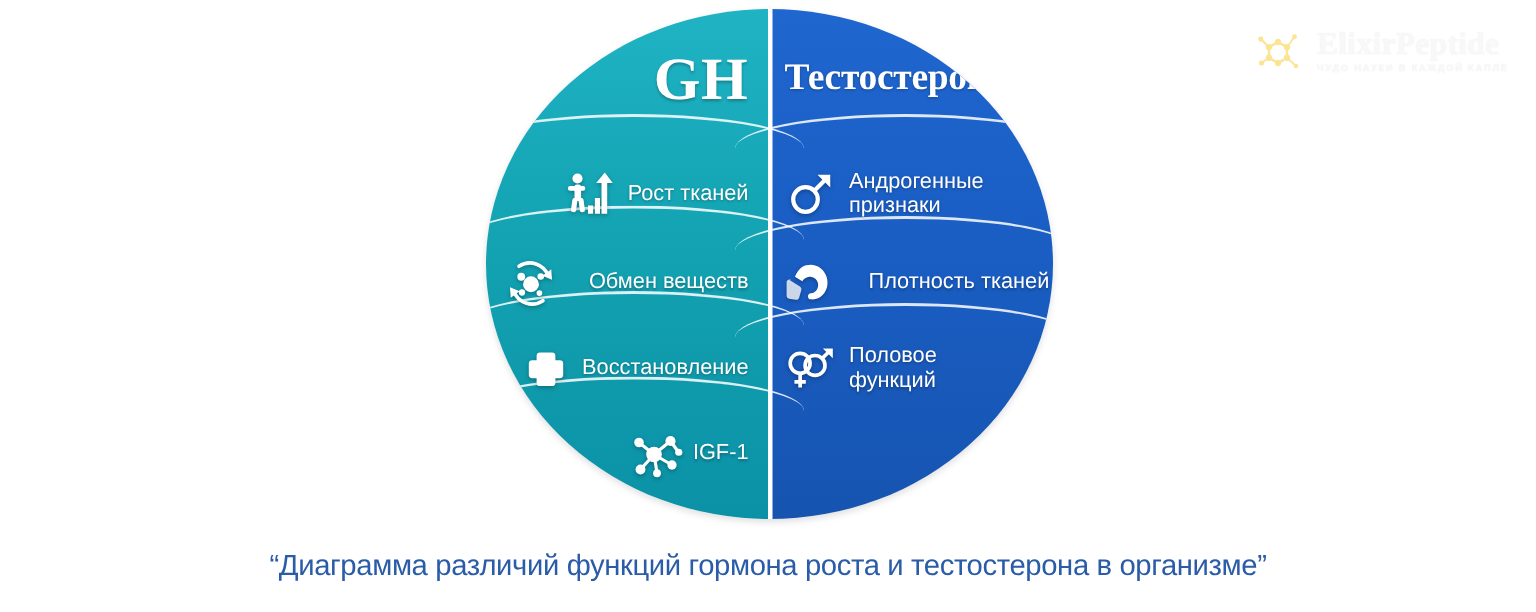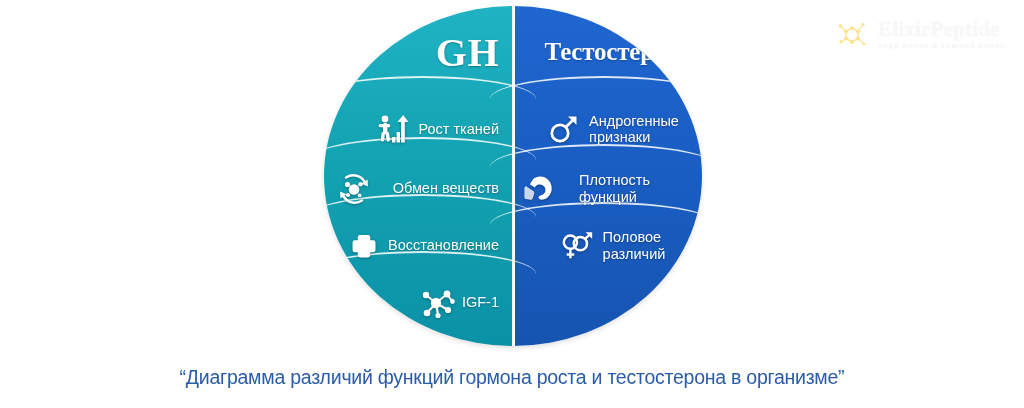--- a/index.html
+++ b/index.html
@@ -114,21 +114,21 @@
   .col {
     position: absolute;
     top: 0;
     height: 100%;
     width: 50%;
     z-index: 5;
     display: flex;
     flex-direction: column;
   }
   .col-left { left: 0; align-items: flex-end; }
-  .col-right { right: 0; align-items: center; padding-left: 20px; }
+  .col-right { right: 0; align-items: flex-start; padding-left: 20px; }
 
   .heading {
     color: #ffffff;
     font-weight: 700;
     text-shadow: 0 1px 2px rgba(0,0,0,0.28);
     display: flex;
     align-items: center;
     font-family: Liberation Serif, serif;
   }
   .heading-gh {
@@ -337,36 +337,36 @@
 
       <div class="row row-r r2">
         <span class="ico">
           <svg viewBox="0 0 40 34" width="38" height="32" aria-hidden="true">
             <g fill="#ffffff">
               <path d="M12 6.5c4.5-2.6 9.8-2.2 13.6 0.9 3.9 3.2 5.6 8.6 4.3 13.4-0.7 2.7-2.4 5.2-4.7 6.8-2 1.4-4.5 2-6.9 1.7-1.1-0.1-1.9-1-1.9-2.1 0-1.2 0.9-2.1 2.1-2.2 1.9-0.2 3.6-1.4 4.5-3.1 1-1.9 0.9-4.3-0.3-6-1.3-1.9-3.7-2.9-6-2.5-1.8 0.3-3.4 1.5-4.3 3.1l-5.2-3.3c1.2-2.8 2.9-5.2 4.8-6.7z"></path>
               <path d="M3.4 15.5l7.3 4.6c0.9 0.6 1.3 1.7 1 2.7l-1.5 5.2c-0.3 1.1-1.4 1.8-2.5 1.6l-4.6-0.8c-1-0.2-1.8-1.1-1.8-2.1V17.3c0-1.5 1.7-2.5 3-1.8z" opacity="0.78"></path>
             </g>
           </svg>
         </span>
-        <span class="label">Плотность функций</span>
+        <span class="label">Плотность тканей</span>
       </div>
 
       <div class="row row-r r3">
         <span class="ico">
           <svg viewBox="0 0 38 34" width="36" height="34" aria-hidden="true">
             <g fill="none" stroke="#ffffff" stroke-width="2.6">
               <circle cx="11" cy="13" r="7"></circle>
               <line x1="11" y1="20.5" x2="11" y2="30"></line>
               <line x1="7" y1="26" x2="15" y2="26"></line>
               <circle cx="21.5" cy="14.5" r="7"></circle>
               <line x1="26.6" y1="9.4" x2="32.5" y2="3.6"></line>
             </g>
             <polygon fill="#ffffff" points="34,2.5 34,9.5 27,2.5"></polygon>
           </svg>
         </span>
         <span class="label">Половое
-различий</span>
+функций</span>
       </div>
     </div>
   </div>
 </div>
 
 <div class="caption">“Диаграмма различий функций гормона роста и тестостерона в организме”</div>
 
 </body></html>

